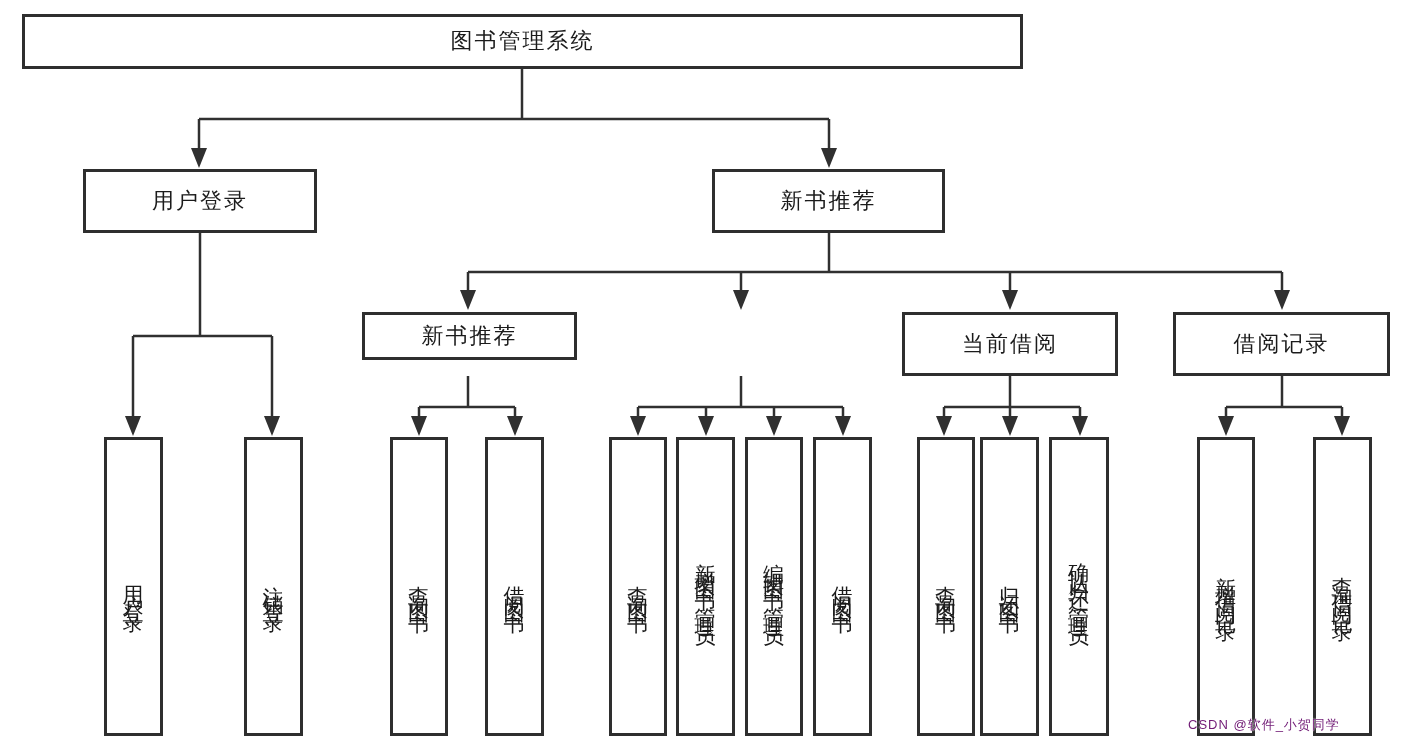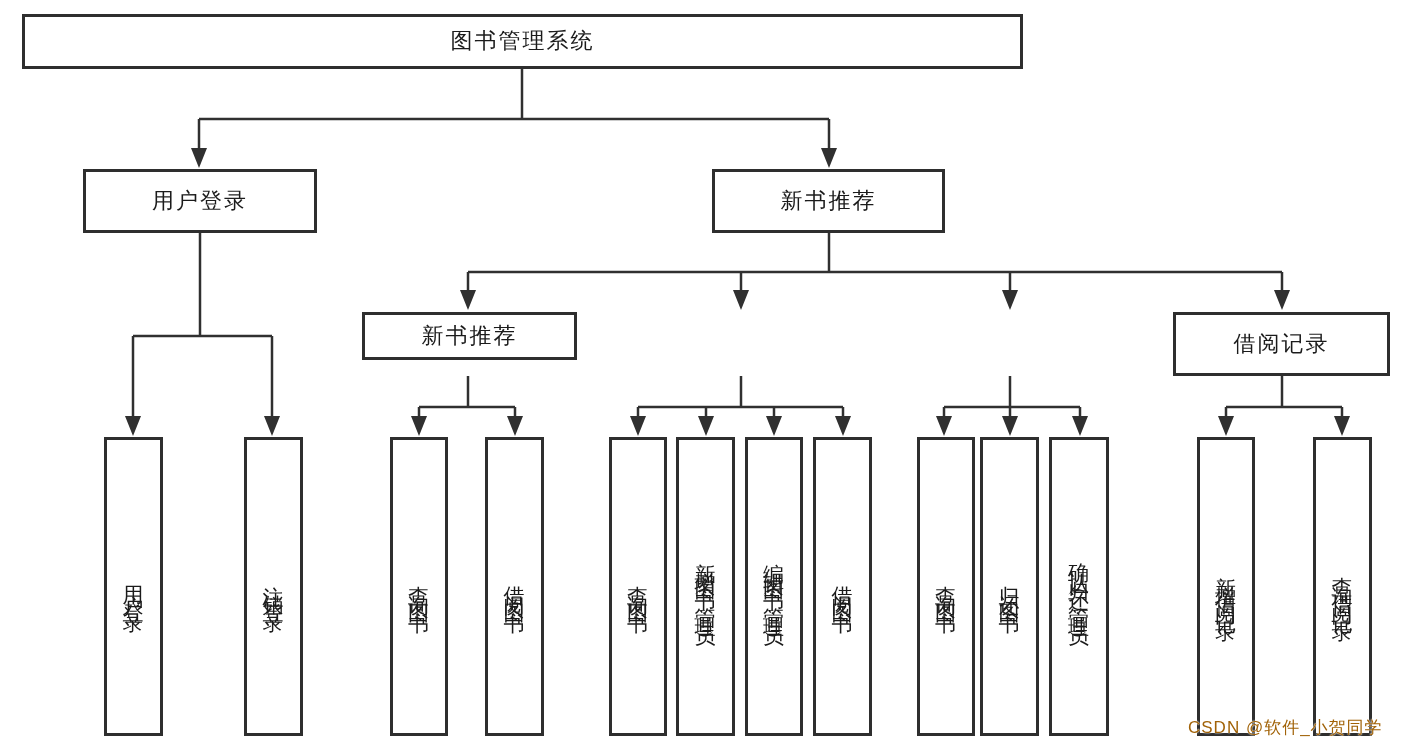--- a/index.html
+++ b/index.html
@@ -38,21 +38,21 @@
   .lf6 {left:676px; width:59px;}
   .lf7 {left:745px; width:58px;}
   .lf8 {left:813px; width:59px;}
   .lf9 {left:917px; width:58px;}
   .lf10{left:980px; width:59px;}
   .lf11{left:1049px;width:60px;}
   .lf12{left:1197px;width:58px;}
   .lf13{left:1313px;width:59px;}
   .watermark{
     position:absolute;left:1188px;top:716px;z-index:3;
-    font-size:17px;letter-spacing:1px;color:#a16207;
+    font-size:13px;letter-spacing:1px;color:#701a75;
     text-shadow:0 0 2px #ffffff,0 0 1px #ffffff;
     white-space:nowrap;
   }
 </style>
 </head>
 <body>
 
 <div class="stage">
 
   <svg class="wires" width="1405" height="747" viewBox="0 0 1405 747">
@@ -128,20 +128,23 @@
   <div class="node n-userlogin">
     <span>用户登录</span>
   </div>
   <div class="node n-bookmgmt">
     <span>新书推荐</span>
   </div>
 
   <div class="node n-rec">
     <span>新书推荐</span>
   </div>
+  <div class="node n-current">
+    <span>当前借阅</span>
+  </div>
   <div class="node n-records">
     <span>借阅记录</span>
   </div>
 
   <div class="node vert leaf lf1">
     <span>用户登录</span>
   </div>
   <div class="node vert leaf lf2">
     <span>注销登录</span>
   </div>

